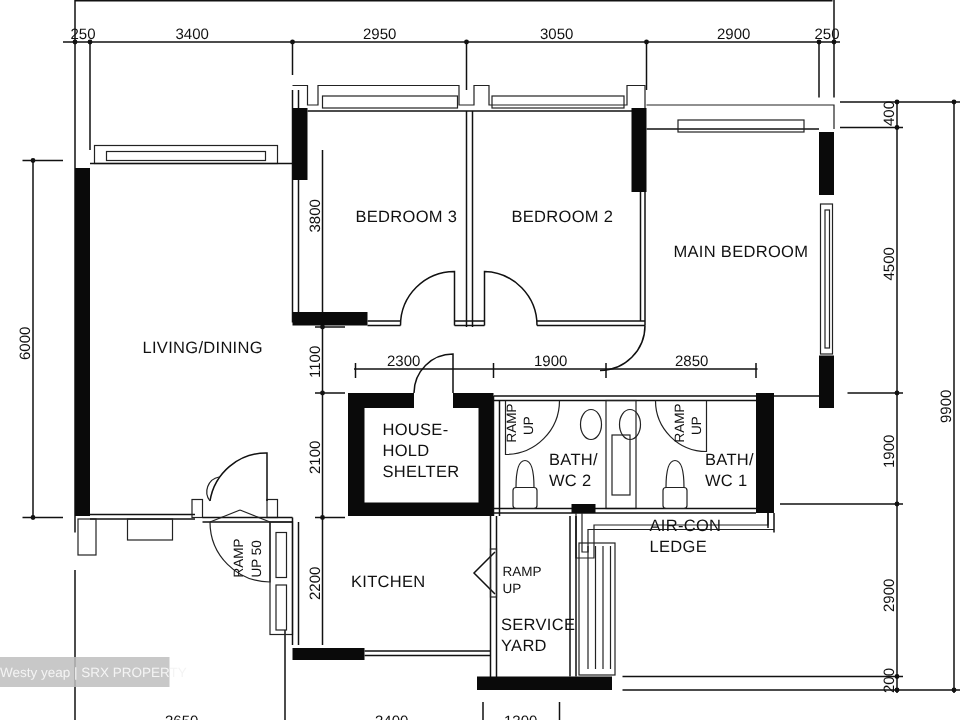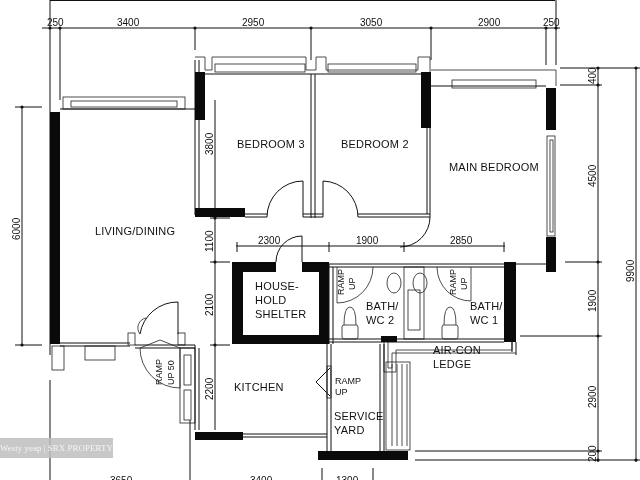--- a/index.html
+++ b/index.html
@@ -8,21 +8,21 @@
     .ln { stroke: #111; stroke-width: 1; fill: none; }
     .thin { stroke: #222; stroke-width: 0.8; fill: none; }
     .solid { fill: #0a0a0a; stroke: none; }
     .dim { font-family: "Liberation Sans", sans-serif; font-size: 10px; fill: #111; }
     .room { font-family: "Liberation Sans", sans-serif; font-size: 11px; fill: #111; letter-spacing: 0.2px; }
     .small { font-family: "Liberation Sans", sans-serif; font-size: 9px; fill: #111; }
     .dot { fill: #111; }
     .watermark {
       position: absolute; left: 0; top: 438px; width: 113px; height: 20px;
       background: rgba(190,190,190,0.85); color: #f4f4f4;
-      font-family: Liberation Serif, serif; font-size: 9px;
+      font-family: Liberation Sans, sans-serif; font-size: 9px;
       line-height: 20px; text-align: center; white-space: nowrap;
     }
   </style>
 </head>
 <body>
 
 <svg width="640" height="480" viewBox="0 0 640 480">
 
   <g>
     <line class="ln" x1="50" y1="0.5" x2="555" y2="0.5"></line>

